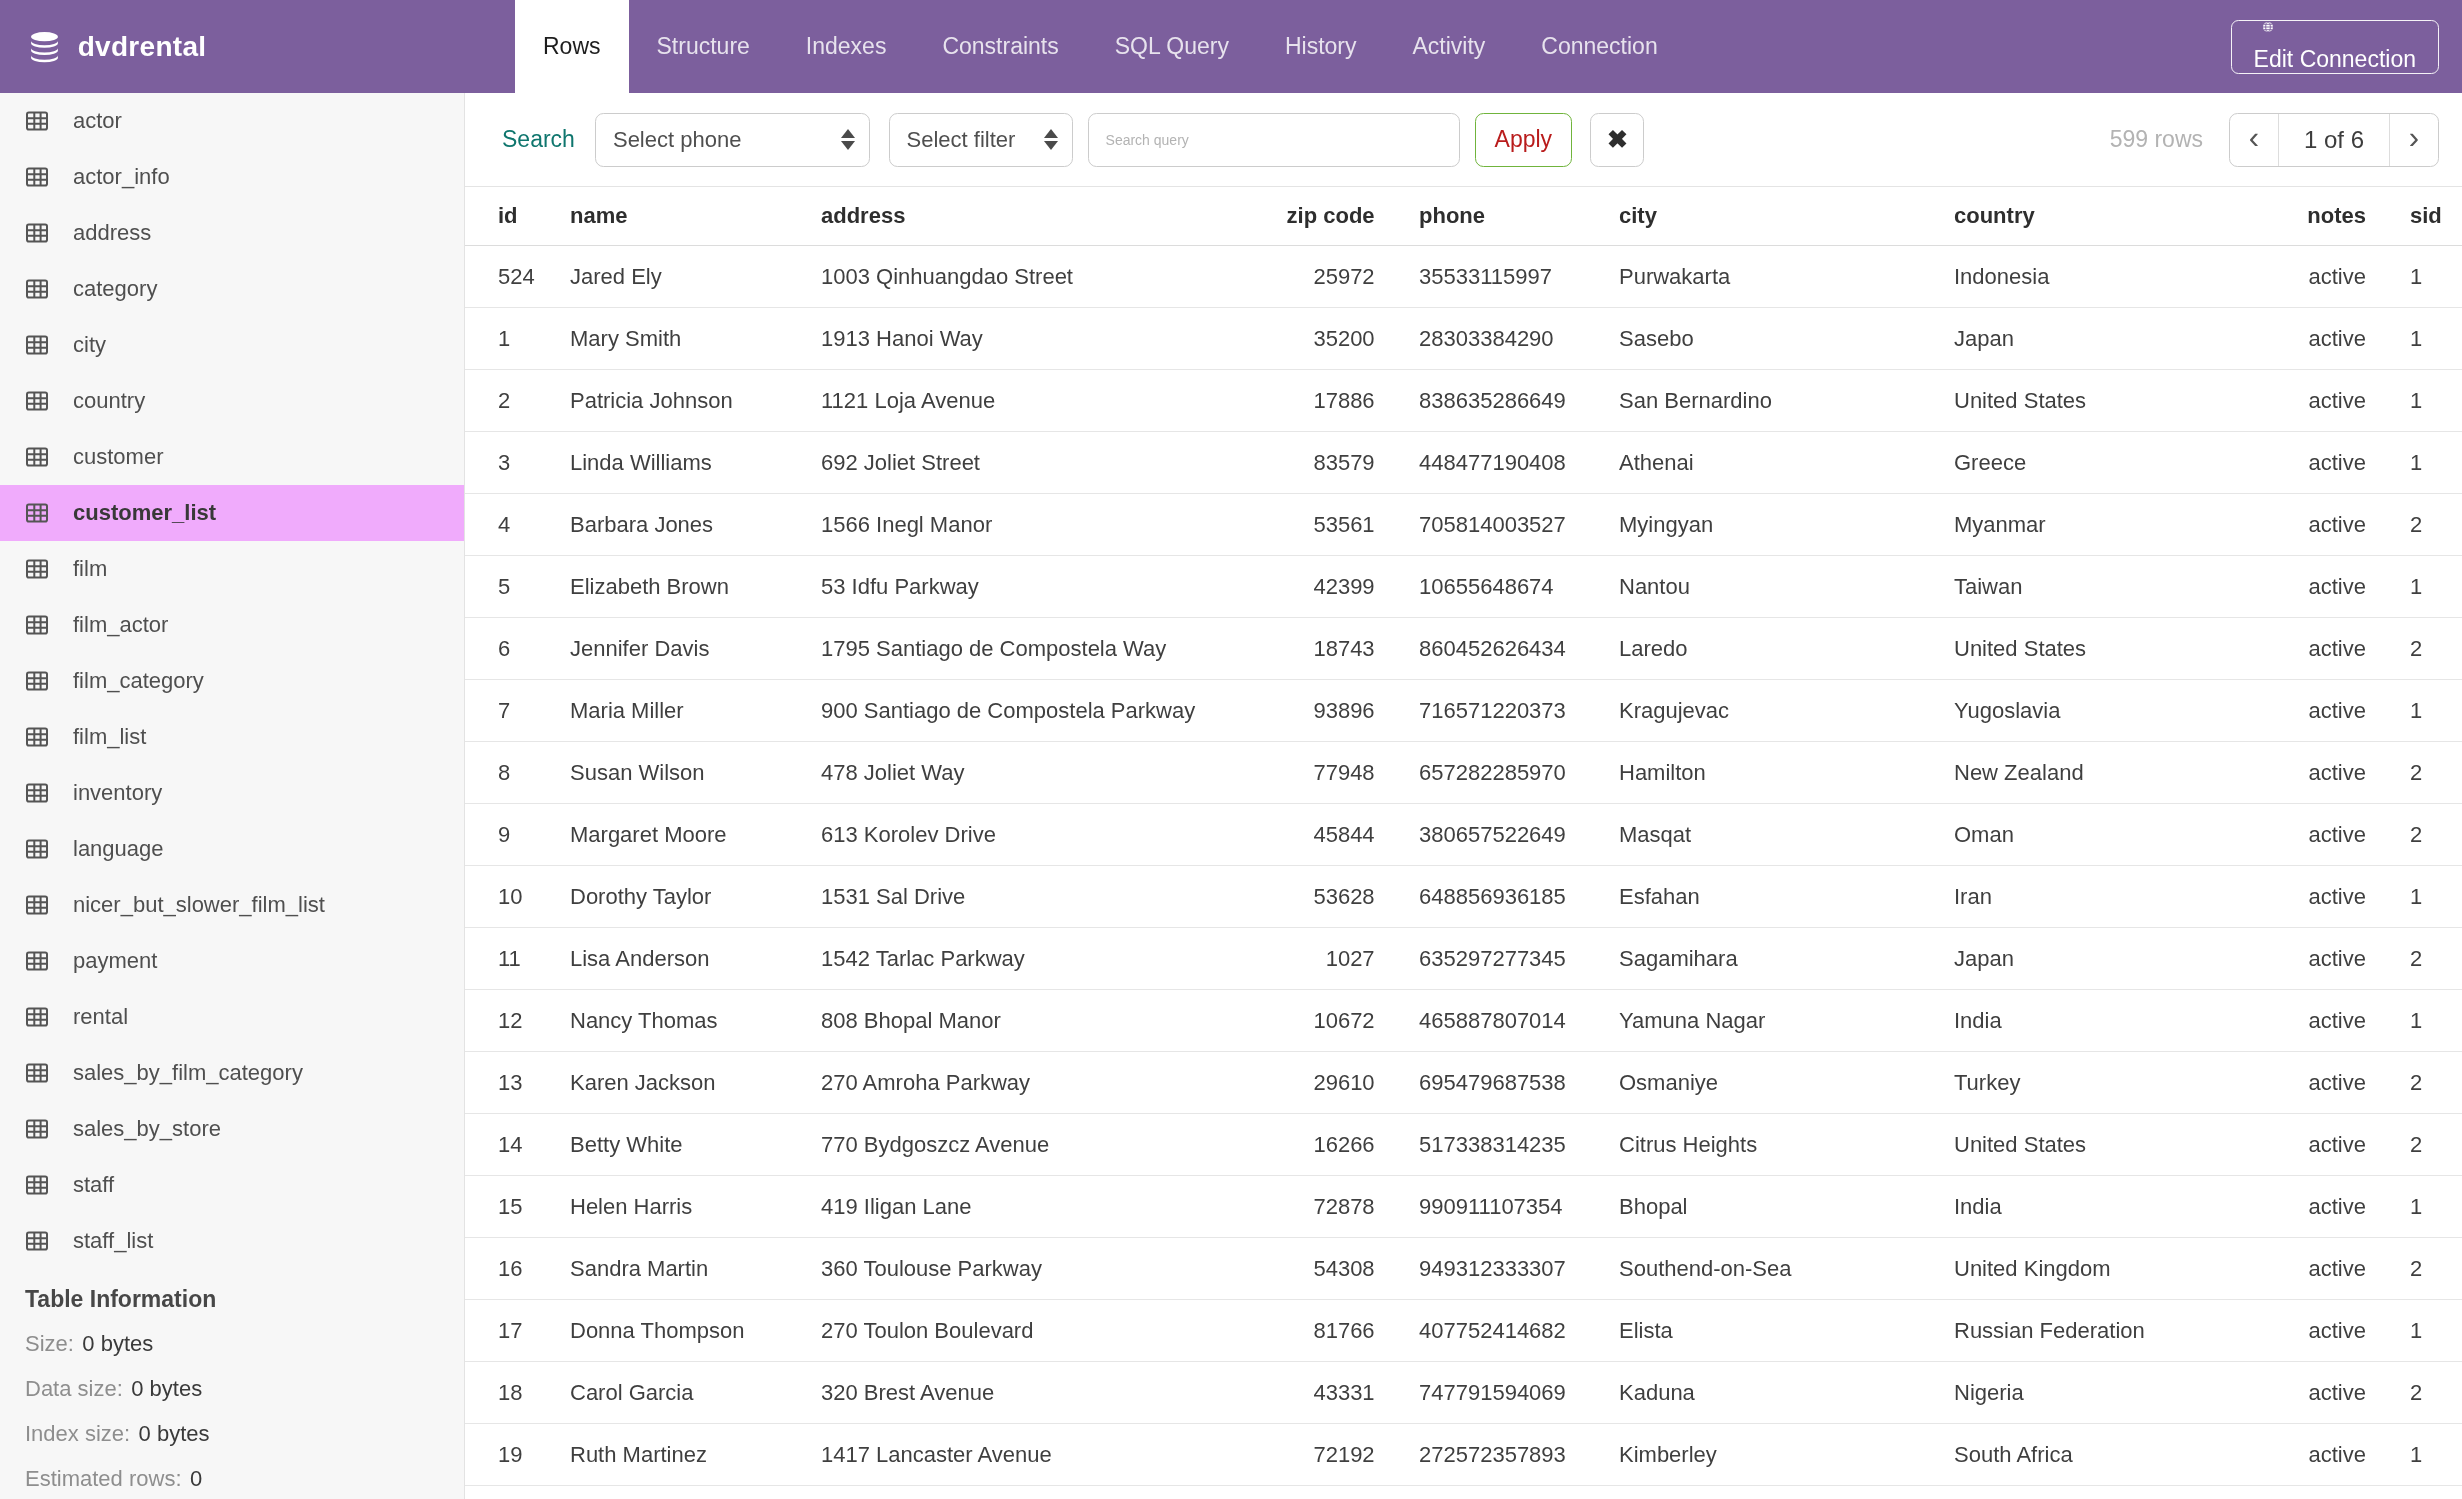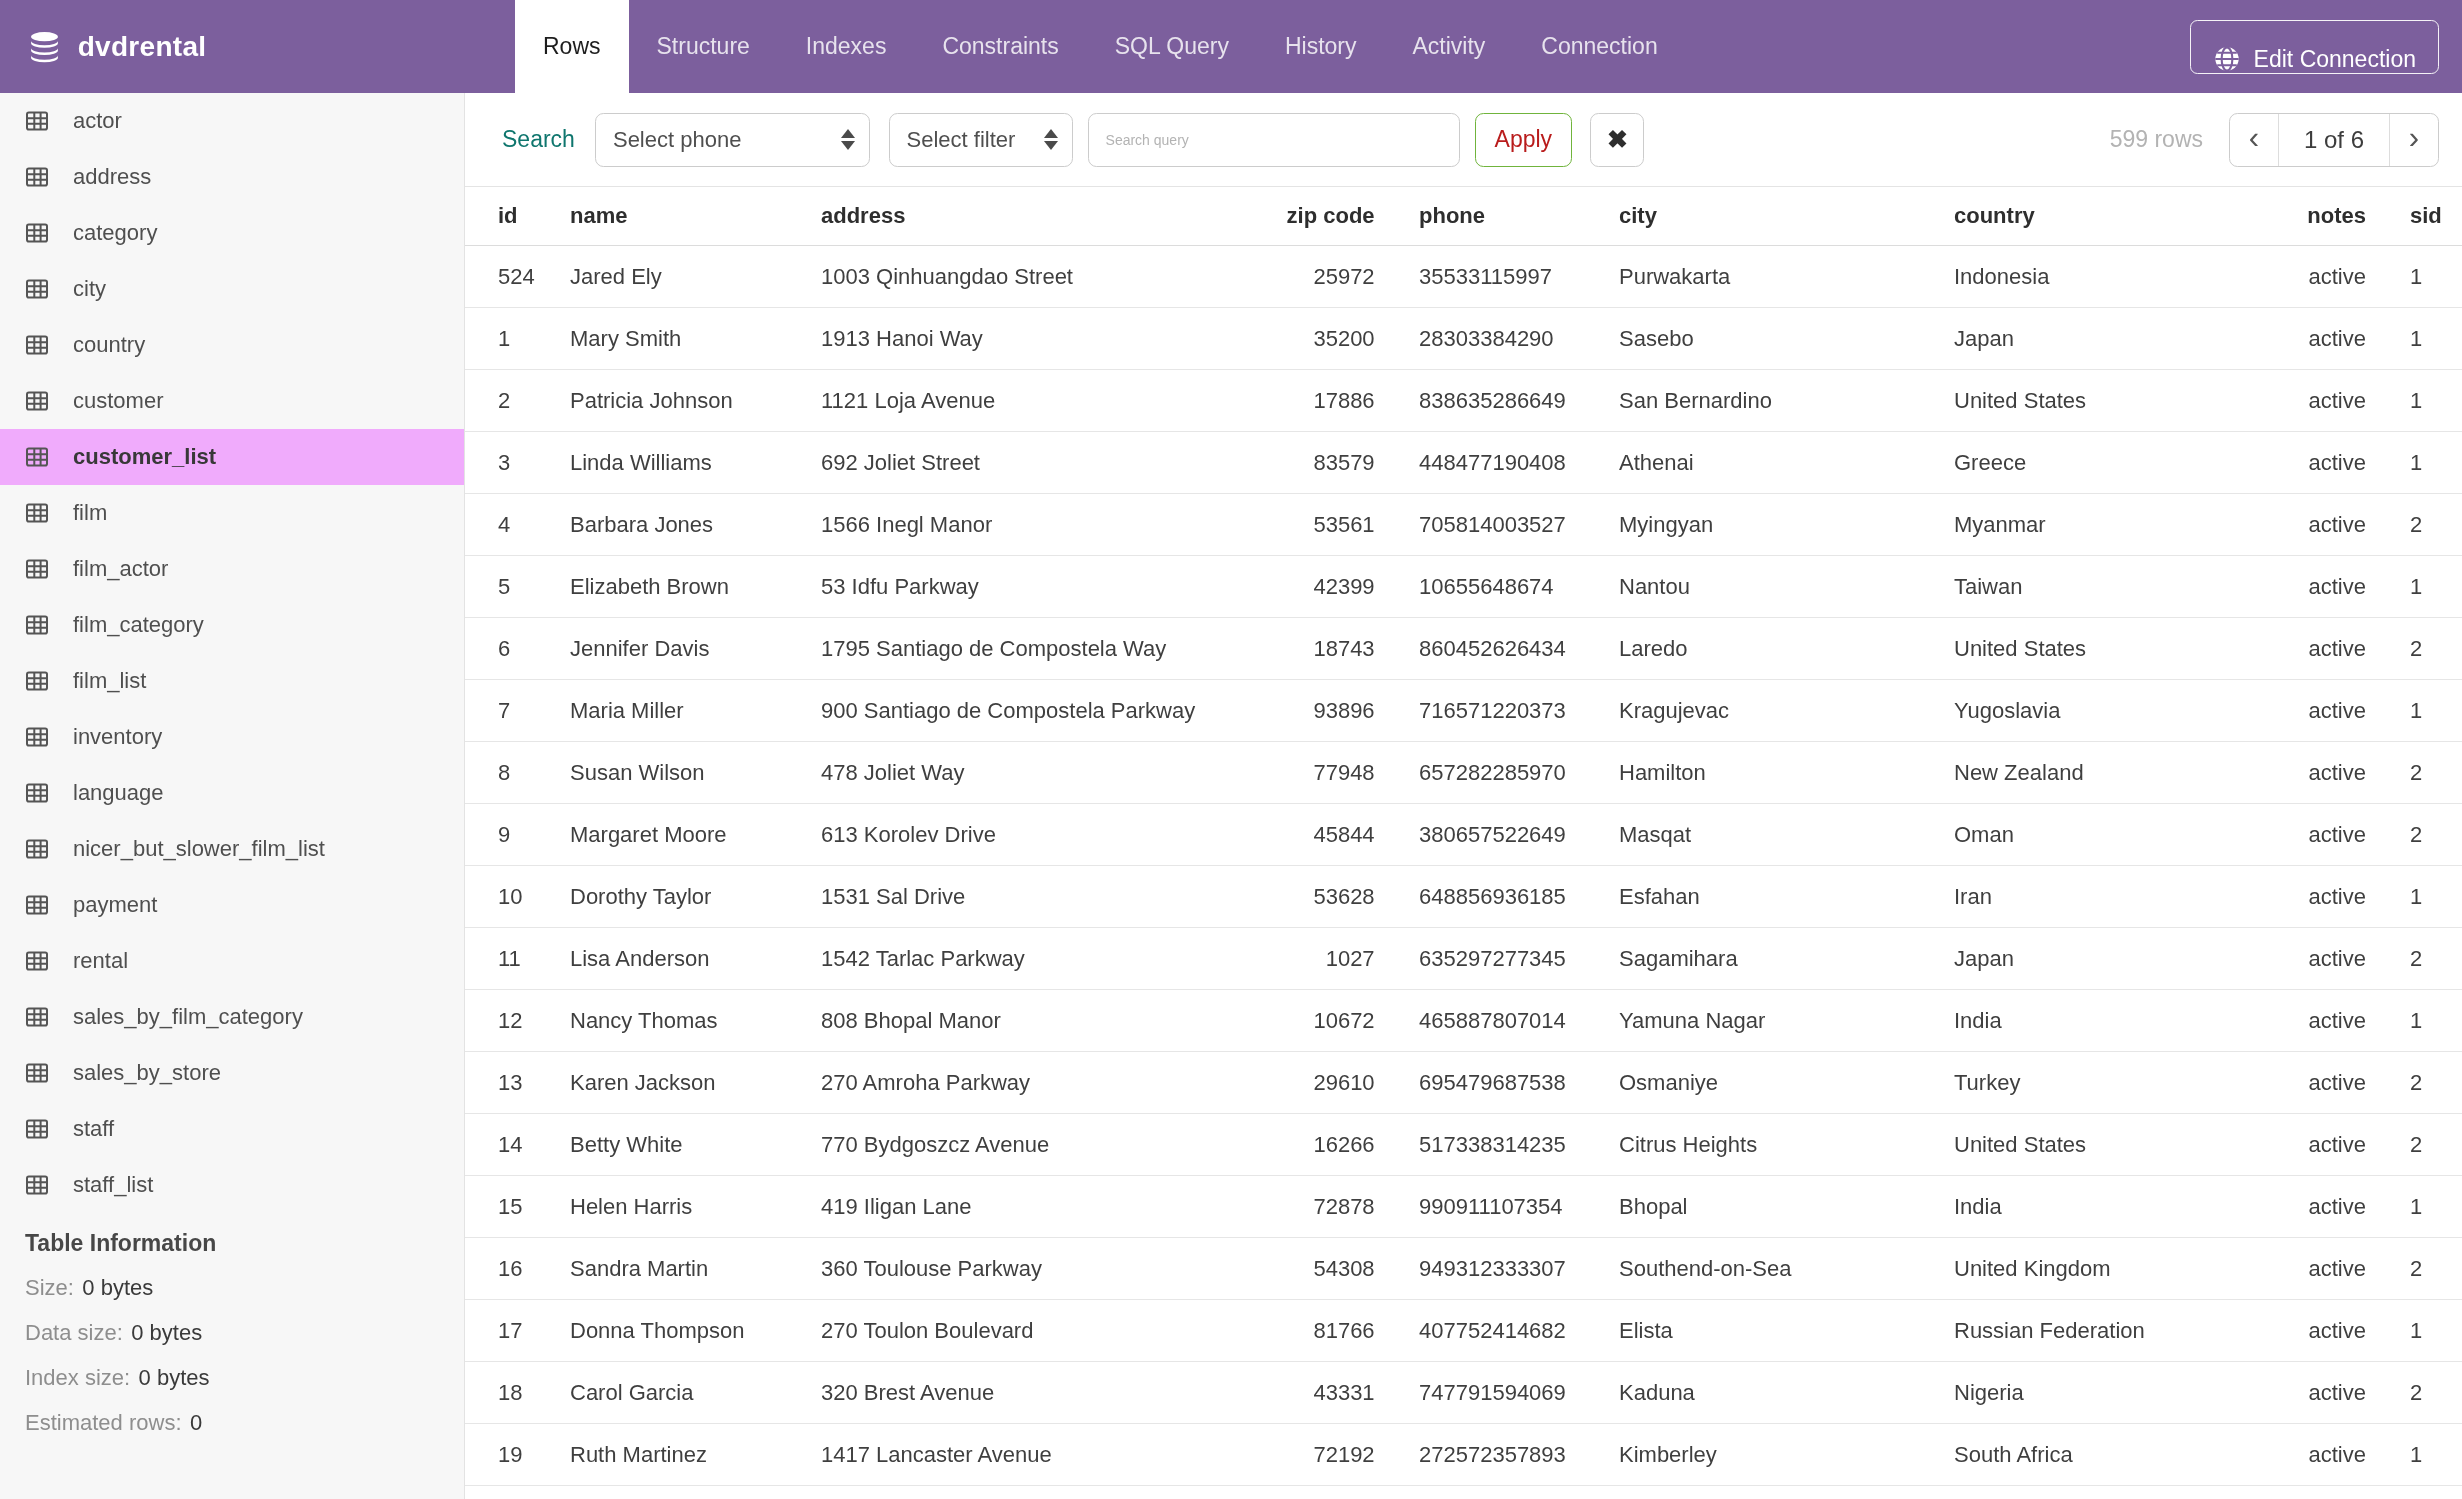--- a/index.html
+++ b/index.html
@@ -8,22 +8,22 @@
     font-family:"Liberation Sans",sans-serif;background:#fff;
     -webkit-font-smoothing:antialiased;
   }
   
   .topbar{position:absolute;top:0;left:0;width:2462px;height:93px;background:#7c5f9d;display:flex;align-items:stretch;z-index:5;}
   .logo{width:465px;flex:none;display:flex;align-items:center;padding-left:28px;box-sizing:border-box;gap:16.7px;color:#fff;font-size:28px;font-weight:bold;letter-spacing:0.3px;}
   .tabs{display:flex;margin-left:15px;align-items:stretch;padding-left:35px;}
   .tab{padding:0 28px;display:flex;align-items:center;font-size:23px;color:rgba(255,255,255,.82);cursor:pointer;}
   .tab.active{background:#ffffff;color:#1d1d1d;}
   .topbar-spacer{flex:1;}
-  .edit-btn{align-self:center;margin-right:23px;height:54px;display:flex;align-items:flex-end;gap:13px;padding:0 22px;
-    border:1.9px solid rgba(255,255,255,.92);border-radius:7.4px;color:#fff;font-size:23px;background:transparent;box-sizing:border-box;cursor:pointer;}
+  .edit-btn{align-self:center;margin-right:23px;height:54px;display:flex;align-items:flex-start;gap:13px;padding:0 22px;
+    border:1.9px solid rgba(255,255,255,.92);border-radius:7.4px;color:#fff;font-size:23px;background:transparent;box-sizing:border-box;cursor:pointer;flex-direction:column;}
   
   .sidebar{position:absolute;top:93px;left:0;width:465px;bottom:0;background:#f7f7f7;border-right:0.9px solid #e3e3e3;box-sizing:border-box;overflow:hidden;}
   .side-item{height:56px;display:flex;align-items:center;padding-left:25px;gap:24px;font-size:22px;color:#4f4f4f;cursor:pointer;}
   .side-item.selected{background:#f0abfc;font-weight:bold;color:#383838;}
   .side-item svg{flex:none;display:block;}
   .table-info{padding:5.6px 25px 0 25px;}
   .ti-title{font-size:23px;font-weight:bold;color:#474747;height:43px;display:flex;align-items:center;margin-top:3.7px;}
   .ti-line{font-size:22px;height:45px;display:flex;align-items:center;color:#8e8e8e;}
   .ti-line .val{color:#3a3a3a;margin-left:8.4px;}
   
@@ -98,20 +98,27 @@
     <rect x="2" y="3.5" width="20" height="17" rx="1.8"></rect>
     <path d="M2 9.2h20 M2 14.8h20 M9.3 3.5v17 M15.6 3.5v17"></path>
   </svg>
 <span>actor</span>
       </div>
       <div class="side-item">
   <svg width="24" height="24" viewBox="0 0 24 24" fill="none" stroke="#555555" stroke-width="2">
     <rect x="2" y="3.5" width="20" height="17" rx="1.8"></rect>
     <path d="M2 9.2h20 M2 14.8h20 M9.3 3.5v17 M15.6 3.5v17"></path>
   </svg>
+<span>actor_info</span>
+      </div>
+      <div class="side-item">
+  <svg width="24" height="24" viewBox="0 0 24 24" fill="none" stroke="#555555" stroke-width="2">
+    <rect x="2" y="3.5" width="20" height="17" rx="1.8"></rect>
+    <path d="M2 9.2h20 M2 14.8h20 M9.3 3.5v17 M15.6 3.5v17"></path>
+  </svg>
 <span>address</span>
       </div>
       <div class="side-item">
   <svg width="24" height="24" viewBox="0 0 24 24" fill="none" stroke="#555555" stroke-width="2">
     <rect x="2" y="3.5" width="20" height="17" rx="1.8"></rect>
     <path d="M2 9.2h20 M2 14.8h20 M9.3 3.5v17 M15.6 3.5v17"></path>
   </svg>
 <span>category</span>
       </div>
       <div class="side-item">

